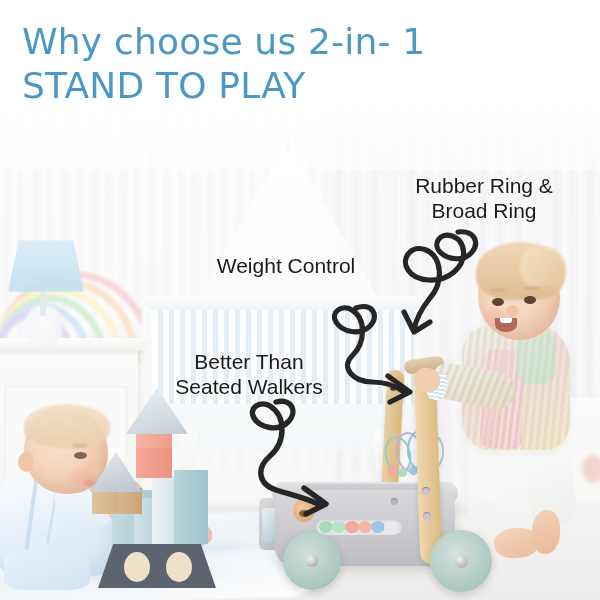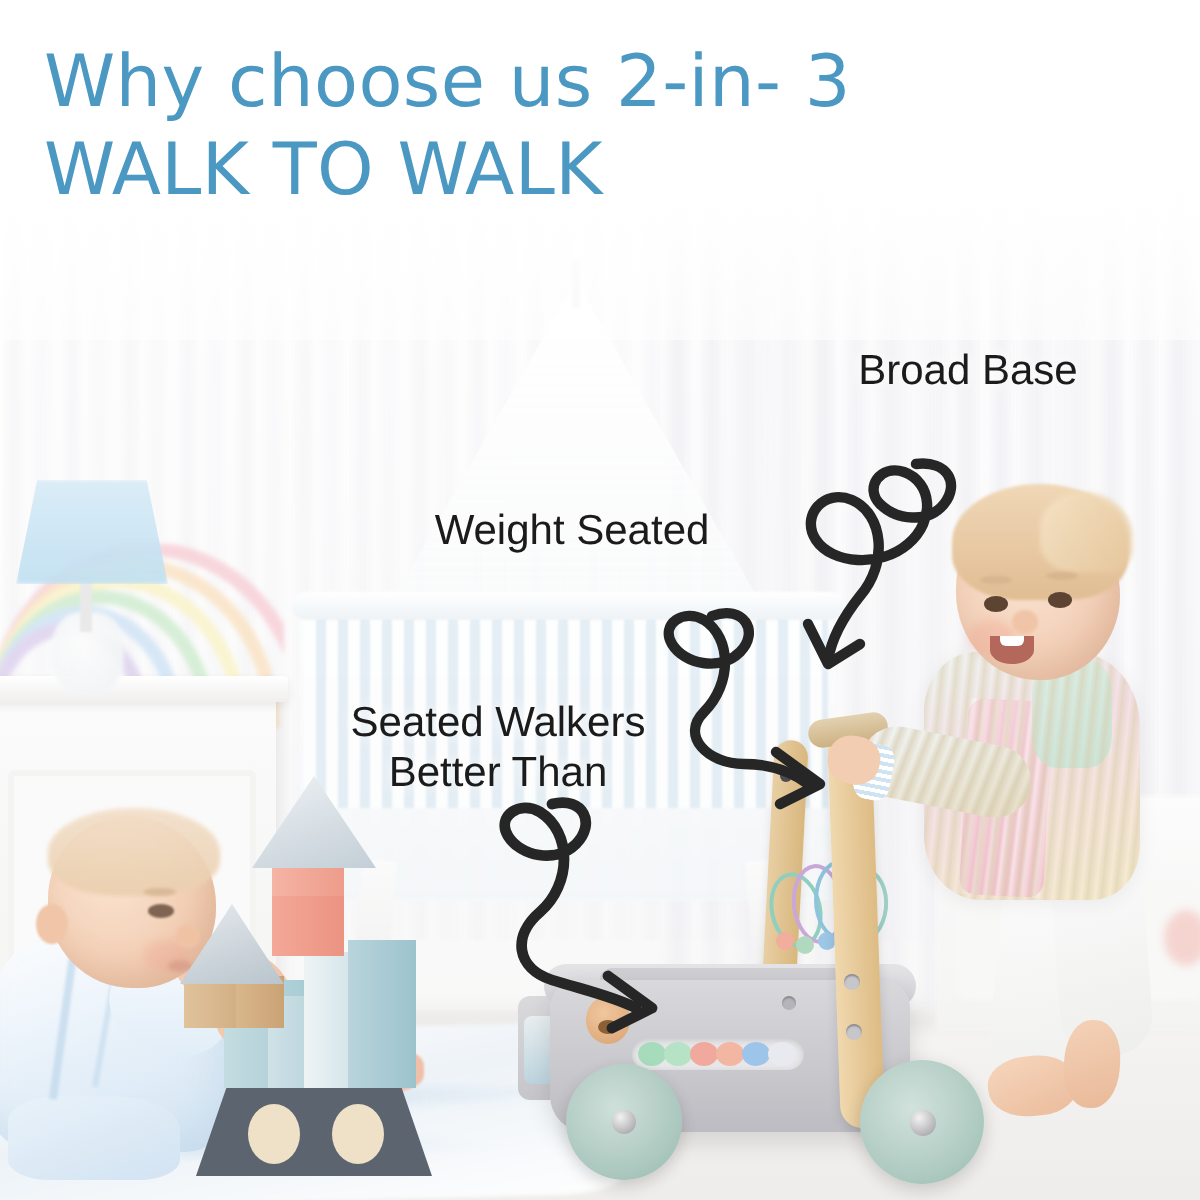--- a/index.html
+++ b/index.html
@@ -451,46 +451,47 @@
   <div class="rb rb-eye1"></div>
   <div class="rb rb-eye2"></div>
   <div class="rb rb-cheek"></div>
   <div class="rb rb-nose"></div>
   <div class="rb rb-mouth"></div>
   <div class="rb rb-tooth"></div>
 
   <div class="top-wash"></div>
 
   <div class="headline">
-    <div>Why choose us 2-in- 3</div>
-    <div>WALK TO WALK</div>
+    <div>Why choose us 2-in- 1</div>
+    <div>STAND TO PLAY</div>
   </div>
 
   <div class="callout c1">
-    <div>Broad Base</div>
+    <div>Rubber Ring &amp;</div>
+    <div>Broad Ring</div>
   </div>
   <svg class="arrow a1" viewBox="0 0 100 118">
     <path d="M62 6 C78 4 84 16 76 26 C68 36 52 34 44 26 C36 18 44 6 56 10
              C70 15 72 34 58 46 C44 58 20 56 12 44 C4 32 16 18 30 24
              C46 31 48 56 34 72 C26 82 20 92 18 104" fill="none" stroke="#262626" stroke-width="5.2" stroke-linecap="round" stroke-linejoin="round"></path>
     <path d="M8 86 L18 106 L34 96" fill="none" stroke="#262626" stroke-width="5.2" stroke-linecap="round" stroke-linejoin="round"></path>
   </svg>
 
   <div class="callout c2">
-    <div>Weight Seated</div>
+    <div>Weight Control</div>
   </div>
   <svg class="arrow a2" viewBox="0 0 96 104">
     <path d="M30 6 C46 0 54 14 44 24 C34 34 16 30 10 20 C4 10 16 2 26 8
              C40 17 40 40 26 54 C14 66 28 80 46 80 C60 80 70 84 78 90" fill="none" stroke="#262626" stroke-width="5.2" stroke-linecap="round" stroke-linejoin="round"></path>
     <path d="M62 74 L84 90 L64 100" fill="none" stroke="#262626" stroke-width="5.2" stroke-linecap="round" stroke-linejoin="round"></path>
   </svg>
 
   <div class="callout c3">
+    <div>Better Than</div>
     <div>Seated Walkers</div>
-    <div>Better Than</div>
   </div>
   <svg class="arrow a3" viewBox="0 0 106 122">
     <path d="M42 6 C58 2 64 16 54 26 C44 36 26 32 20 22 C14 12 26 4 36 10
              C52 20 52 46 36 60 C22 72 24 88 42 94 C58 99 72 102 84 108" fill="none" stroke="#262626" stroke-width="5.4" stroke-linecap="round" stroke-linejoin="round"></path>
     <path d="M70 92 L92 108 L72 118" fill="none" stroke="#262626" stroke-width="5.4" stroke-linecap="round" stroke-linejoin="round"></path>
   </svg>
 
 </div>
 
 </body></html>

